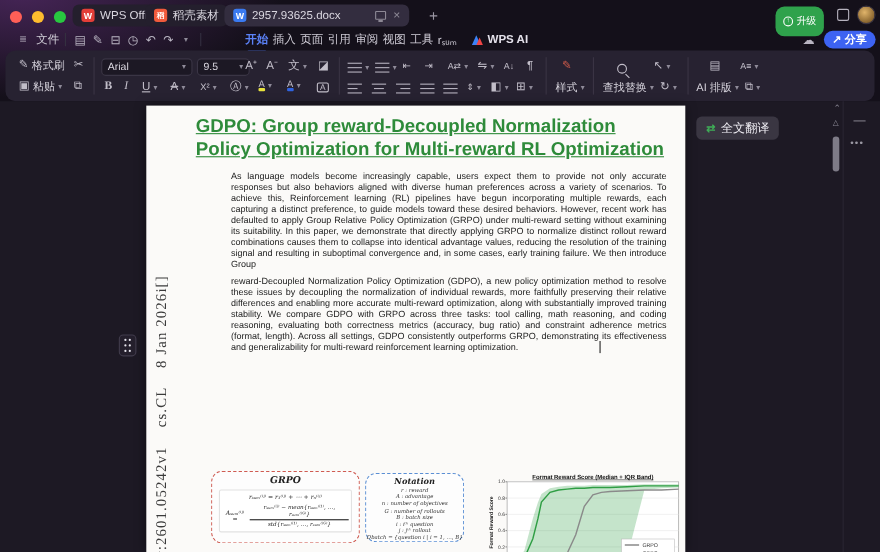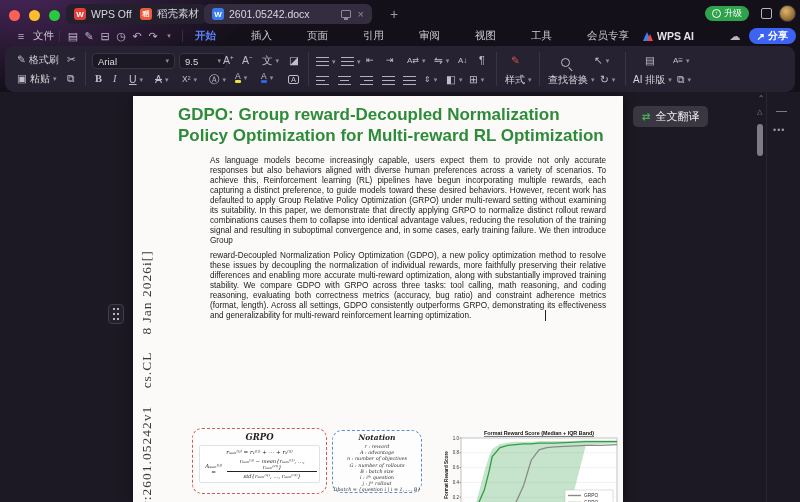--- a/index.html
+++ b/index.html
@@ -18,34 +18,34 @@
         display:flex; align-items:center; padding:0 8px; gap:5px; color:#d9d6df; font-size:10.5px; }
   .tab.active{ background:#332d3f; }
   .tab-logo{ width:12px; height:12px; border-radius:3px; color:#fff; font-size:8px; font-weight:bold;
         display:flex; align-items:center; justify-content:center; flex:none; }
   .logo-wps{ background:#e33e38; } .logo-docer{ background:#f05a3c; } .logo-doc{ background:#3a7af0; }
   .tab-x{ color:#8d8995; font-size:11px; margin-left:2px; }
   .tab-monitor{ width:10px; height:8px; border:1px solid #8d8995; border-radius:1px; position:relative; }
   .tab-monitor::after{ content:""; position:absolute; left:2px; bottom:-3px; width:4px; height:2px; background:#8d8995; }
   .newtab{ position:absolute; left:384px; top:4px; width:20px; height:20px; color:#9b97a4;
         font-size:14px; display:flex; align-items:center; justify-content:center; }
-  .upgrade{ position:absolute; left:705px; top:6px; height:15px; border-radius:8px; background:#2fa24c;
+  .upgrade{ position:absolute; left:705px; top:6px; height:27px; border-radius:8px; background:#2fa24c;
         color:#fff; font-size:9px; display:flex; align-items:center; gap:3px; padding:0 7px; }
   .upg-ic{ width:9px; height:9px; border:1px solid #fff; border-radius:50%; font-size:6px; line-height:7px;
         text-align:center; }
   .win-restore{ position:absolute; left:761px; top:8px; width:11px; height:11px; border:1.3px solid #b7b3bf; border-radius:2px; }
   .avatar{ position:absolute; left:779px; top:5px; width:17px; height:17px; border-radius:50%;
         background:radial-gradient(circle at 40% 35%, #e0b46a, #8a6630 70%, #5d4420); border:1px solid #3a3442; }
   
   .menubar{ position:absolute; left:0; top:26px; width:800px; height:20px; display:flex; align-items:center;
         color:#cfccd6; font-size:10.5px; }
   .mb-ic{ color:#b9b5c2; font-size:11px; width:16px; text-align:center; flex:none; }
   .mb-sep{ width:1px; height:12px; background:#343040; margin:0 5px; flex:none; }
   .mb-file{ display:flex; align-items:center; gap:4px; margin-left:13px; }
-  .mtabs{ display:flex; gap:35px; margin-left:7px; align-items:flex-end; }
+  .mtabs{ display:flex; gap:4px; margin-left:35px; align-items:flex-end; }
   .mtab{ position:relative; }
   .mtab.active{ color:#5b82f7; font-weight:bold; }
   .mtab.active::after{ content:""; position:absolute; left:2px; right:2px; bottom:-5px; height:2.5px;
         border-radius:2px; background:#4a74f5; }
   .wpsai{ display:flex; align-items:center; gap:4px; margin-left:14px; font-weight:bold; color:#e4e1ea; }
   .ai-logo{ width:10px; height:9px; position:relative; }
   .ai-logo i{ position:absolute; width:0; height:0; border-style:solid; }
   .ai-b{ left:0; top:0; border-width:0 4px 9px 4px; border-color:transparent transparent #3b82f6 transparent; }
   .ai-r{ left:4px; top:2px; border-width:0 3.5px 7px 3.5px; border-color:transparent transparent #ef4444 transparent; }
   .mb-right{ position:absolute; right:4px; top:0; height:20px; display:flex; align-items:center; gap:8px; }
@@ -73,21 +73,21 @@
   .mag::after{ content:""; position:absolute; left:7px; top:8px; width:5px; height:1.4px; background:#c2bec9;
         transform:rotate(45deg); transform-origin:0 0; }
   
   .workspace{ position:absolute; left:0; top:92px; width:800px; height:410px; background:#1d1924; }
   .page{ position:absolute; left:133px; top:4px; width:490px; height:406px; background:#fbfaf8;
         box-shadow:0 0 10px rgba(0,0,0,.55); overflow:hidden; color:#1b1b1b; }
   .arxiv{ position:absolute; left:6px; top:52px; height:360px; writing-mode:vertical-rl;
         transform:rotate(180deg); font-family:"Liberation Serif",serif; font-size:13.5px; color:#3a3a3a;
         letter-spacing:1px; white-space:pre; }
   .page-content{ position:absolute; left:45px; top:8px; width:428px; }
-  .doc-title{ color:#2e8b3a; font-weight:bold; font-size:17px; line-height:21px; margin-bottom:10px; }
+  .doc-title{ color:#2e8b3a; font-weight:bold; font-size:17px; line-height:21px; margin-bottom:10px;text-decoration:underline; }
   .doc-authors{ font-family:"Liberation Serif",serif; font-weight:bold; font-size:9.5px; line-height:11px;
         margin-bottom:9px; }
   .doc-affil{ font-weight:bold; font-size:8.5px; letter-spacing:.8px; margin-bottom:8px; }
   .doc-p{ font-size:8.2px; line-height:10px; text-align:justify; color:#222;margin-left:32px; }
   .p1{ margin-bottom:5px; } .p2{ margin-bottom:7px; }
   .impl{ font-size:9px; font-weight:bold; }
   .impl span{ margin-right:3px; }
   .lnk-blue{ color:#1a56db; } .lnk-red{ color:#c0392b; }
   .caret{ position:absolute; left:412px; top:214px; width:1px; height:11px; background:#222; }
   
@@ -135,21 +135,21 @@
     <div class="tab" style="left:66px;">
       <span class="tab-logo logo-wps">W</span>
       <span>WPS Office</span>
     </div>
     <div class="tab" style="left:132px;">
       <span class="tab-logo logo-docer" style="font-size:7px;">稻</span>
       <span>稻壳素材</span>
     </div>
     <div class="tab active" style="left:204px; width:168px;">
       <span class="tab-logo logo-doc">W</span>
-      <span>2601.05242.docx</span>
+      <span>2957.93625.docx</span>
       <span class="tab-monitor" style="margin-left:auto;"></span>
       <span class="tab-x">×</span>
     </div>
     <div class="newtab">+</div>
 
     <div class="upgrade">
       <span class="upg-ic">↑</span>
       <span>升级</span>
     </div>
     <span class="win-restore"></span>
@@ -171,21 +171,21 @@
     <span class="mb-ic chev">▾</span>
     <span class="mb-sep"></span>
     <div class="mtabs">
       <span class="mtab active">开始</span>
       <span class="mtab">插入</span>
       <span class="mtab">页面</span>
       <span class="mtab">引用</span>
       <span class="mtab">审阅</span>
       <span class="mtab">视图</span>
       <span class="mtab">工具</span>
-      <span class="mtab">会员专享</span>
+      <span class="mtab">rₛᵤₘ</span>
     </div>
     <div class="wpsai">
       <span class="ai-logo">
           <i class="ai-b"></i>
           <i class="ai-r"></i>
         </span>
       <span>WPS AI</span>
     </div>
     <div class="mb-right">
       <span class="cloud-ic">☁</span>

